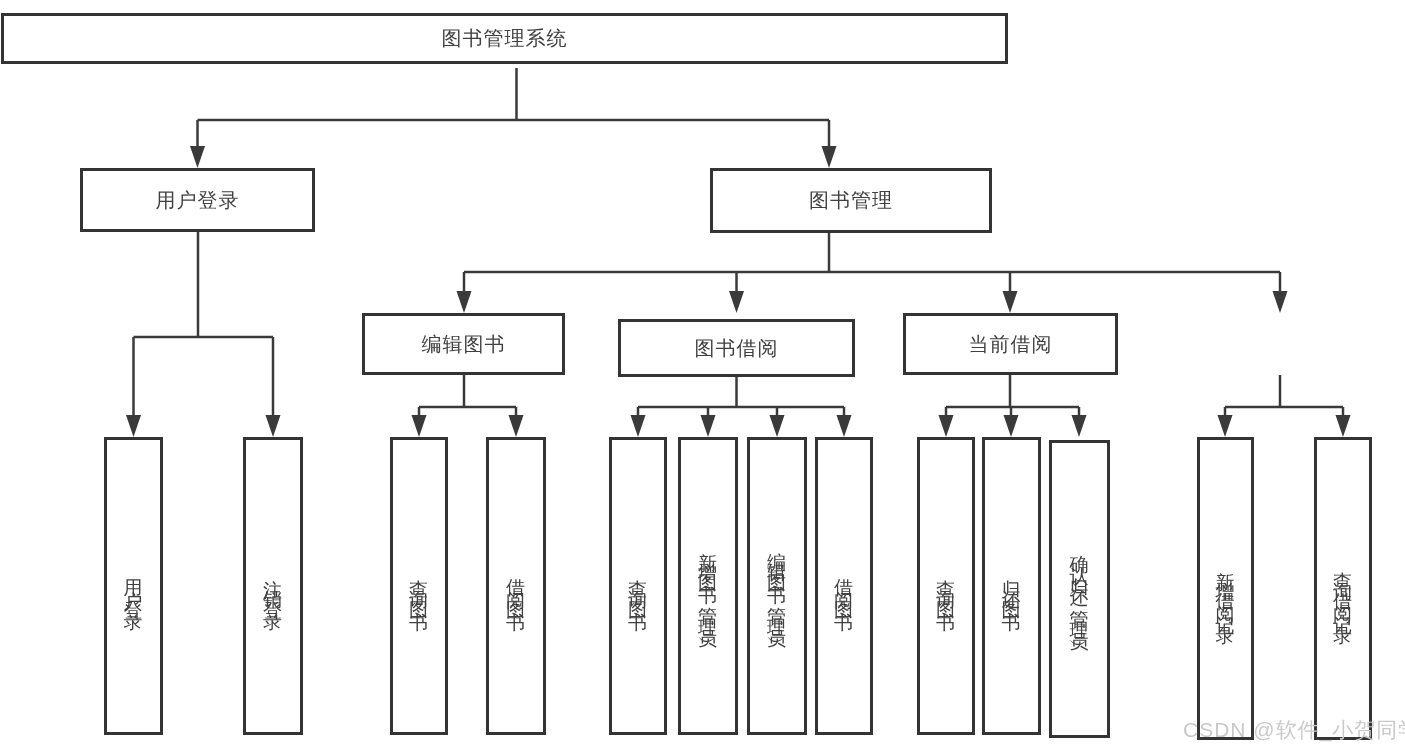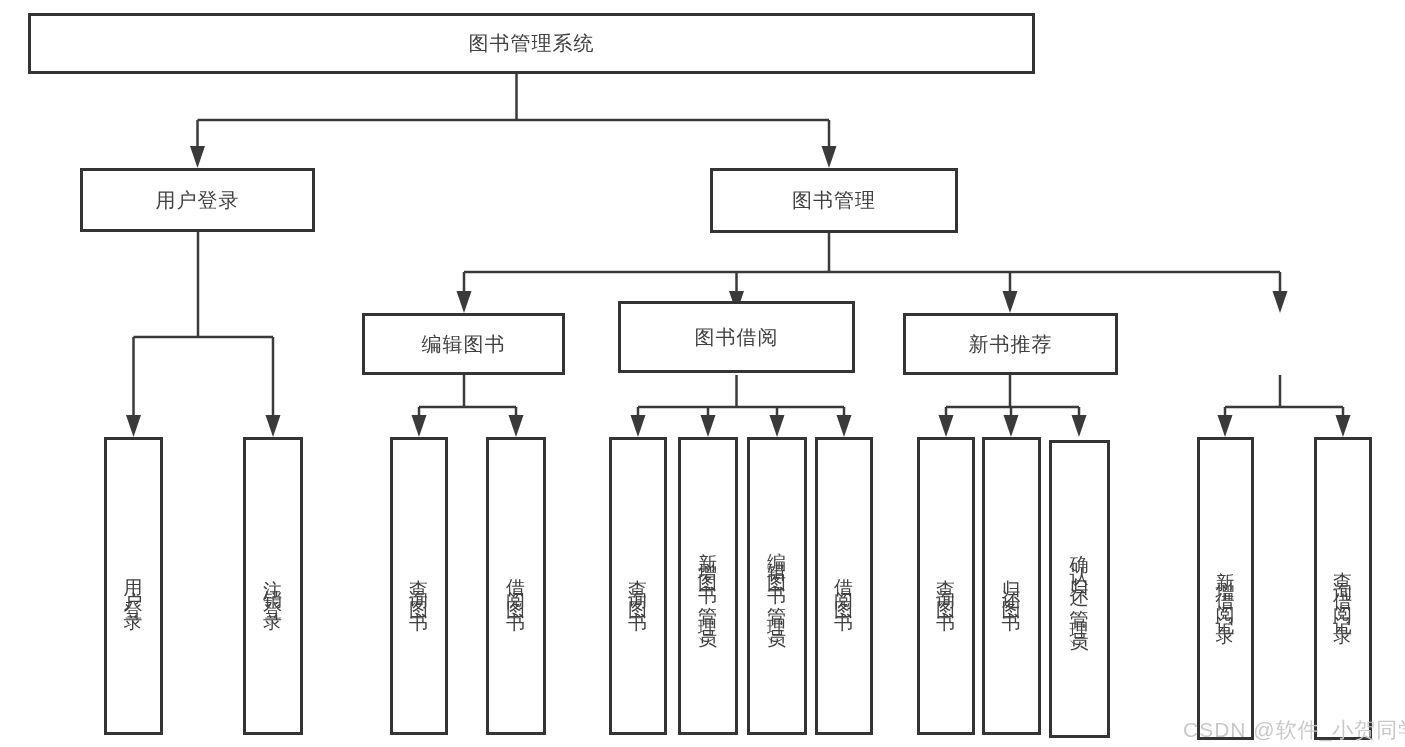--- a/index.html
+++ b/index.html
@@ -116,39 +116,39 @@
       <polygon points="769.5,415 784.5,415 777,437"></polygon>
       <polygon points="836.5,415 851.5,415 844,437"></polygon>
       <polygon points="938.5,415 953.5,415 946,437"></polygon>
       <polygon points="1003.5,415 1018.5,415 1011,437"></polygon>
       <polygon points="1071.5,415 1086.5,415 1079,437"></polygon>
       <polygon points="1217.5,415 1232.5,415 1225,437"></polygon>
       <polygon points="1335.5,415 1350.5,415 1343,437"></polygon>
     </g>
   </svg>
 
-  <div class="node root" style="left:28px; top:13px; width:1007px; height:61px">
+  <div class="node root" style="left:1px; top:13px; width:1007px; height:51px">
     <span>图书管理系统</span>
   </div>
 
   <div class="node" style="left:80px; top:168px; width:235px; height:64px">
     <span>用户登录</span>
   </div>
-  <div class="node" style="left:710px; top:168px; width:248px; height:65px">
+  <div class="node" style="left:710px; top:168px; width:282px; height:65px">
     <span>图书管理</span>
   </div>
 
   <div class="node" style="left:362px; top:313px; width:203px; height:62px">
     <span>编辑图书</span>
   </div>
-  <div class="node" style="left:618px; top:301px; width:237px; height:72px">
+  <div class="node" style="left:618px; top:319px; width:237px; height:58px">
     <span>图书借阅</span>
   </div>
   <div class="node" style="left:903px; top:313px; width:215px; height:62px">
-    <span>新书推荐</span>
+    <span>当前借阅</span>
   </div>
 
   <div class="node vnode" style="left:104px; top:437px; width:59px; height:298px">
     <span>用户登录</span>
   </div>
   <div class="node vnode" style="left:243px; top:437px; width:60px; height:298px">
     <span>注销登录</span>
   </div>
 
   <div class="node vnode" style="left:390px; top:437px; width:58px; height:298px">

